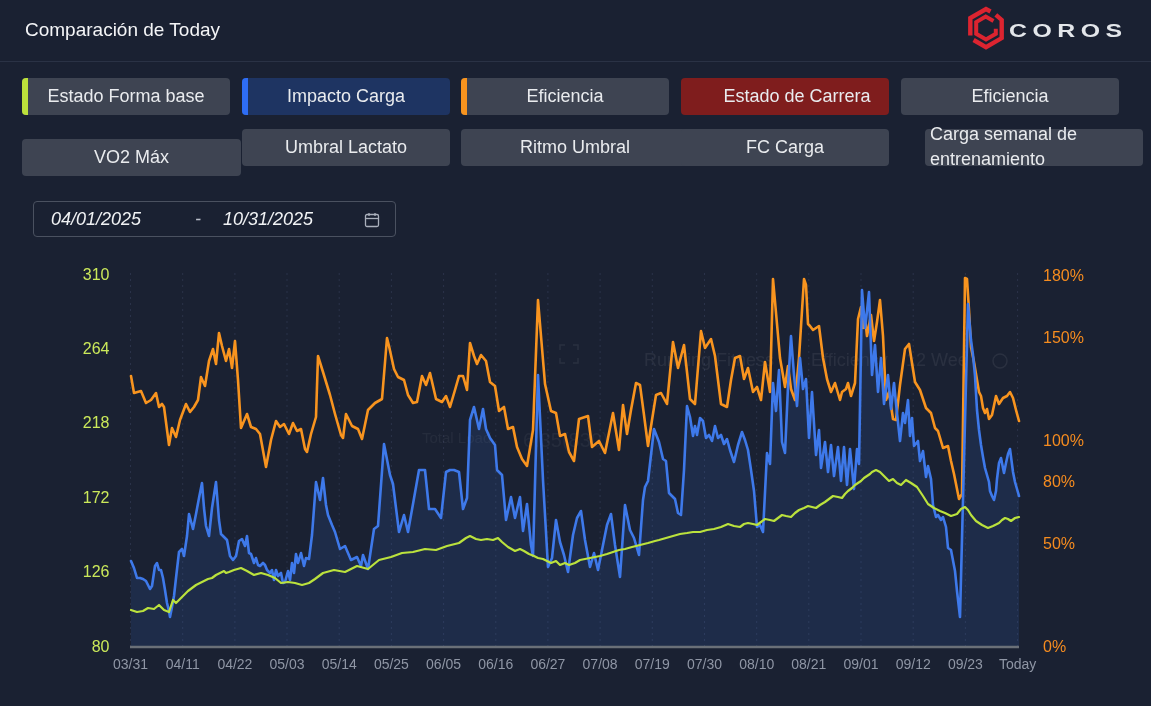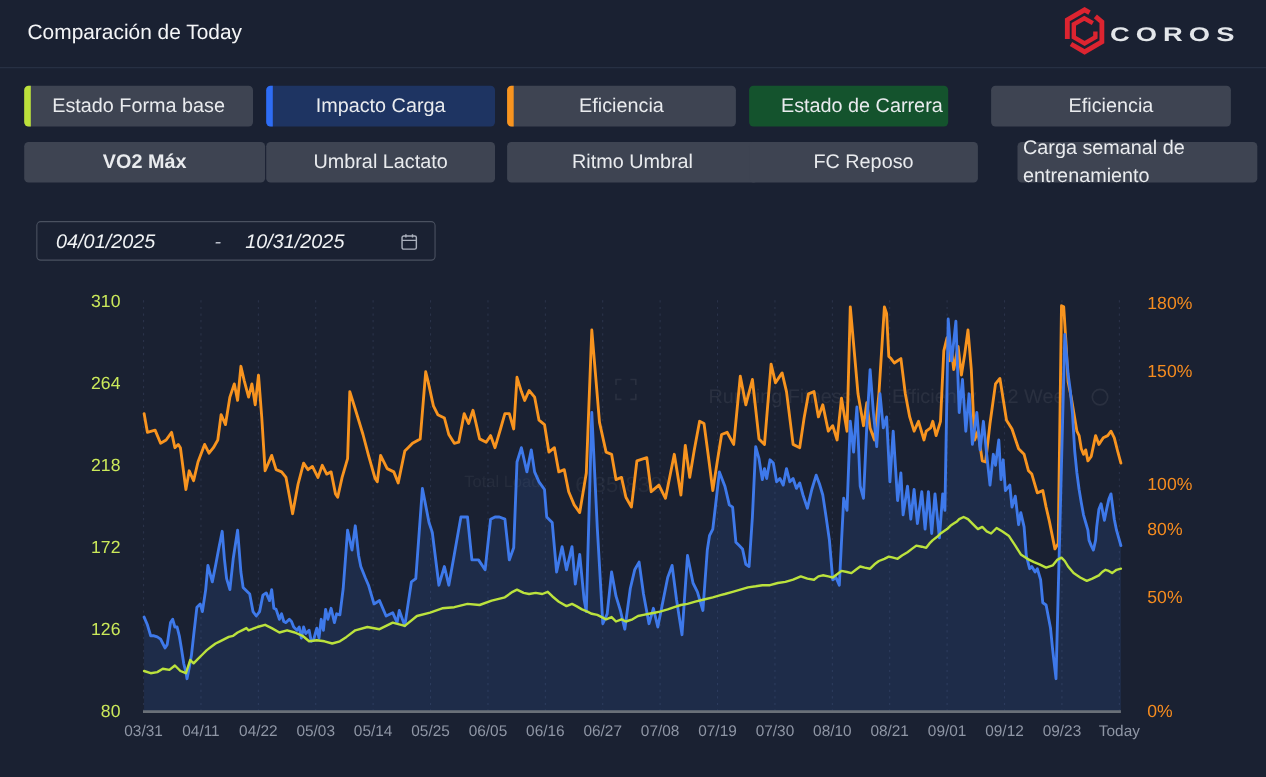--- a/index.html
+++ b/index.html
@@ -27,37 +27,37 @@
     <span class="lbl">Estado Forma base</span>
   </div>
 <div class="btn" style="left:242px;top:78px;width:208px;background:#1e3462;">
     <span class="acc" style="background:#2e6df5"></span>
     <span class="lbl">Impacto Carga</span>
   </div>
 <div class="btn" style="left:461px;top:78px;width:208px;background:#3e4452;">
     <span class="acc" style="background:#f8941f"></span>
     <span class="lbl">Eficiencia</span>
   </div>
-<div class="btn" style="left:681px;top:78px;width:181px;background:#14532d;padding-left:24px;">
+<div class="btn" style="left:681px;top:78px;width:208px;background:#7f1d1d;padding-left:24px;">
     <span class="lbl">Estado de Carrera</span>
   </div>
 <div class="btn" style="left:901px;top:78px;width:218px;background:#3e4452;">
     <span class="lbl">Eficiencia</span>
   </div>
-<div class="btn" style="left:22px;top:129px;width:219px;background:#3e4452;font-weight:bold;">
+<div class="btn" style="left:22px;top:139px;width:219px;background:#3e4452;">
     <span class="lbl">VO2 Máx</span>
   </div>
 <div class="btn" style="left:242px;top:129px;width:208px;background:#3e4452;">
     <span class="lbl">Umbral Lactato</span>
   </div>
 <div class="btn" style="left:461px;top:129px;width:228px;background:#3e4452;">
     <span class="lbl">Ritmo Umbral</span>
   </div>
 <div class="btn" style="left:681px;top:129px;width:208px;background:#3e4452;">
-    <span class="lbl">FC Reposo</span>
+    <span class="lbl">FC Carga</span>
   </div>
 <div class="btn" style="left:901px;top:129px;width:218px;background:#3e4452;text-align:left;justify-content:flex-start;line-height:25px;padding:0 4px 0 5px;align-items:flex-start;margin-left:24px;">
     <span class="lbl wraplbl">Carga semanal de entrenamiento</span>
   </div>
 
 <div style="position:absolute;left:33px;top:201px;width:363px;height:36px;border:1px solid #4a5160;border-radius:4px;font-style:italic;">
   <span style="position:absolute;left:17px;top:7px;font-size:18px;color:#f0f2f4">04/01/2025</span>
   <span style="position:absolute;left:161px;top:7px;font-size:18px;color:#b9bec9">-</span>
   <span style="position:absolute;left:189px;top:7px;font-size:18px;color:#f0f2f4">10/31/2025</span>
   <svg width="16" height="16" viewBox="0 0 16 16" style="position:absolute;left:330px;top:10px" fill="none" stroke="#aab0bc" stroke-width="1.3">

